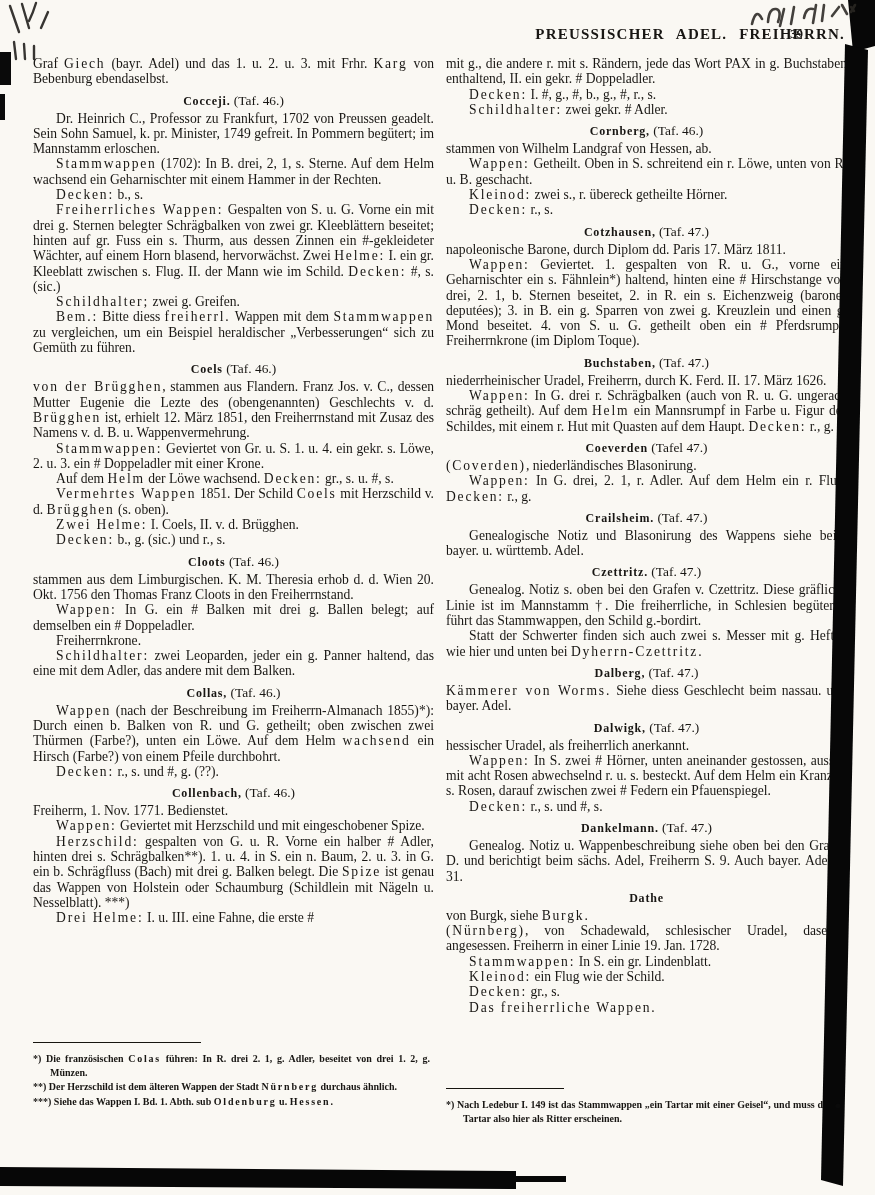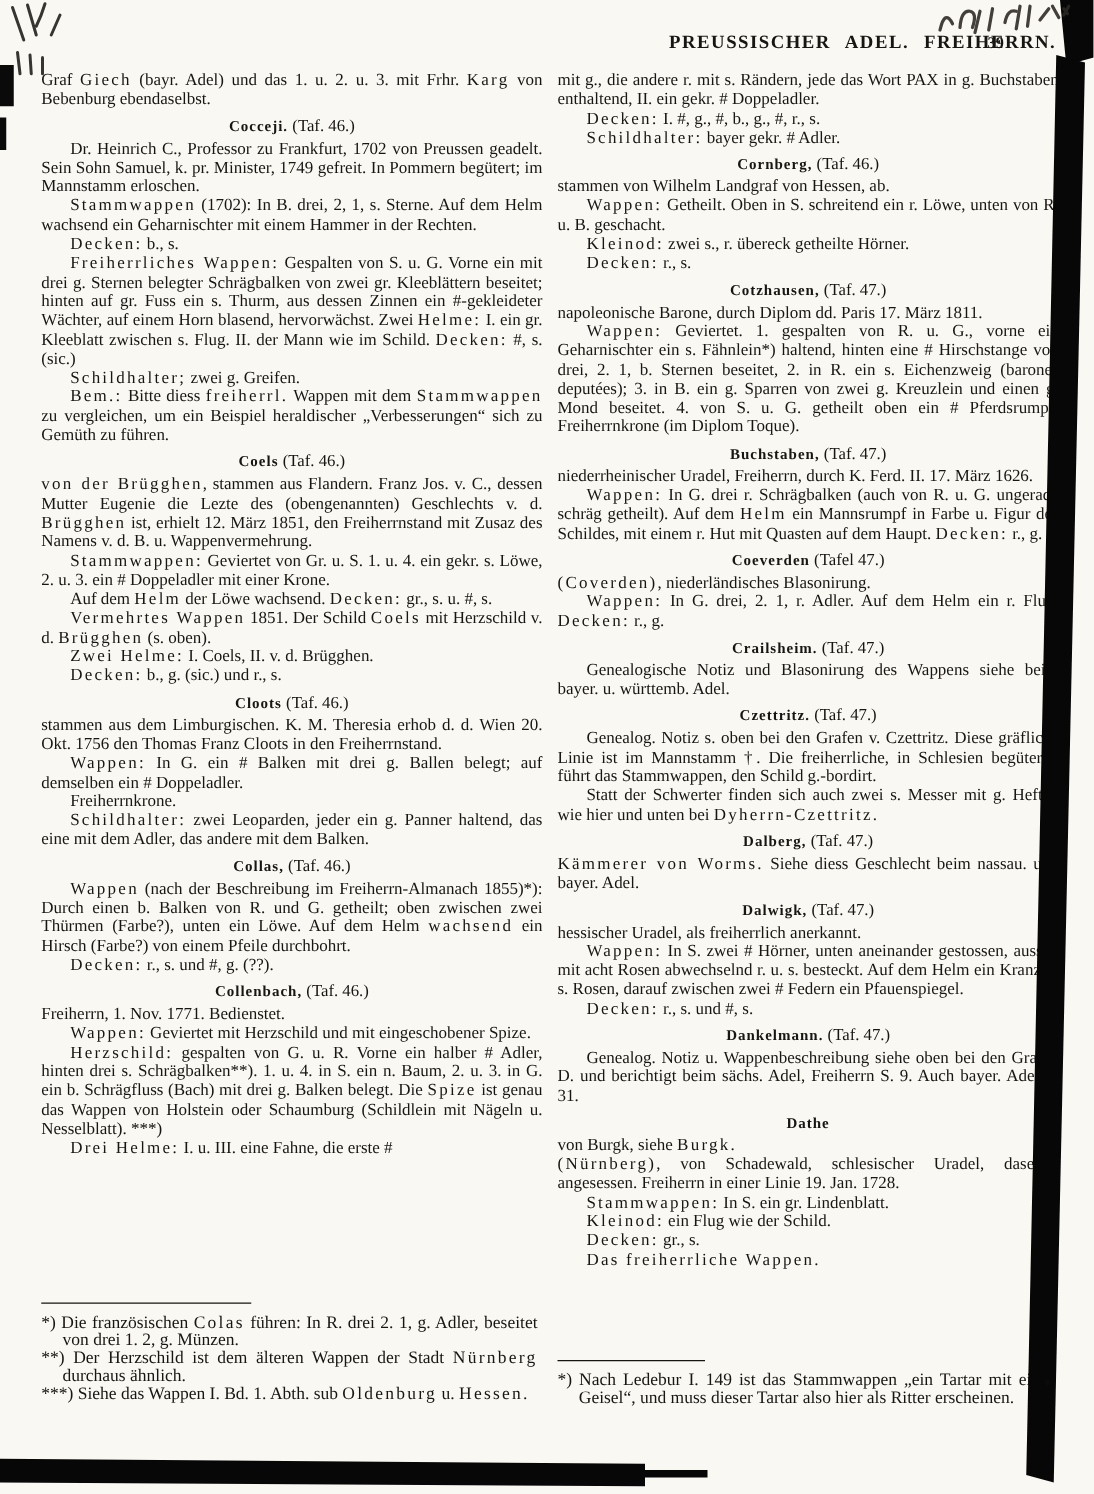--- a/index.html
+++ b/index.html
@@ -29,21 +29,21 @@
     text-align:center;margin:5px 0 1px;text-indent:0;line-height:17px;
   }
   .hname{font-weight:bold;font-size:12px;letter-spacing:0.8px;}
   .htaf{font-size:13.4px;}
   .footnote-block{position:absolute;left:0;right:4px;}
   .fn-left{top:986px;}
   .fn-right{top:1032px;}
   .fnsep{border:0;border-top:1.6px solid #17150f;width:168px;margin:0 0 9px 0;}
   .fn-right .fnsep{width:118px;}
   .fn-para{
-    font-size:14px;line-height:14.2px;font-weight:normal;
+    font-size:10px;line-height:14.2px;font-weight:bold;
     padding-left:17px;text-indent:-17px;margin:0;text-align:justify;
   }
   .scan-overlay{position:absolute;inset:0;pointer-events:none;}
 </style>
 </head>
 <body>
 
 <div class="page-header">
   <span>PREUSSISCHER ADEL. FREIHERRN.</span>
   <span class="page-number">39</span>
@@ -81,21 +81,21 @@
     <div class="footnote-block fn-left">
       <div class="fnsep"></div>
       <p class="fn-para"><span>*) Die französischen </span><span class="sperr">Colas</span><span> führen: In R. drei 2. 1, g. Adler, beseitet von drei 1. 2, g. Münzen.</span></p>
       <p class="fn-para"><span>**) Der Herzschild ist dem älteren Wappen der Stadt </span><span class="sperr">Nürnberg</span><span> durchaus ähnlich.</span></p>
       <p class="fn-para"><span>***) Siehe das Wappen I. Bd. 1. Abth. sub </span><span class="sperr">Oldenburg</span><span> u. </span><span class="sperr">Hessen</span><span>.</span></p>
     </div>
   </div>
 <div class="column col-right">
     <p class="body-para"><span>mit g., die andere r. mit s. Rändern, jede das Wort PAX in g. Buchstaben enthaltend, II. ein gekr. # Doppeladler.</span></p>
     <p class="body-para ind"><span class="sperr">Decken:</span><span> I. #, g., #, b., g., #, r., s.</span></p>
-    <p class="body-para ind"><span class="sperr">Schildhalter:</span><span> bayer gekr. # Adler.</span></p>
+    <p class="body-para ind"><span class="sperr">Schildhalter:</span><span> zwei gekr. # Adler.</span></p>
     <div class="heading"><span class="hname">Cornberg,</span><span class="htaf"> (Taf. 46.)</span></div>
     <p class="body-para"><span>stammen von Wilhelm Landgraf von Hessen, ab.</span></p>
     <p class="body-para ind"><span class="sperr">Wappen:</span><span> Getheilt. Oben in S. schreitend ein r. Löwe, unten von R. u. B. geschacht.</span></p>
     <p class="body-para ind"><span class="sperr">Kleinod:</span><span> zwei s., r. übereck getheilte Hörner.</span></p>
     <p class="body-para ind"><span class="sperr">Decken:</span><span> r., s.</span></p>
     <div class="heading"><span class="hname">Cotzhausen,</span><span class="htaf"> (Taf. 47.)</span></div>
     <p class="body-para"><span>napoleonische Barone, durch Diplom dd. Paris 17. März 1811.</span></p>
     <p class="body-para ind"><span class="sperr">Wappen:</span><span> Geviertet. 1. gespalten von R. u. G., vorne ein Geharnischter ein s. Fähnlein*) haltend, hinten eine # Hirschstange von drei, 2. 1, b. Sternen beseitet, 2. in R. ein s. Eichenzweig (barones deputées); 3. in B. ein g. Sparren von zwei g. Kreuzlein und einen g. Mond beseitet. 4. von S. u. G. getheilt oben ein # Pferdsrumpf. Freiherrnkrone (im Diplom Toque).</span></p>
     <div class="heading"><span class="hname">Buchstaben,</span><span class="htaf"> (Taf. 47.)</span></div>
     <p class="body-para"><span>niederrheinischer Uradel, Freiherrn, durch K. Ferd. II. 17. März 1626.</span></p>

